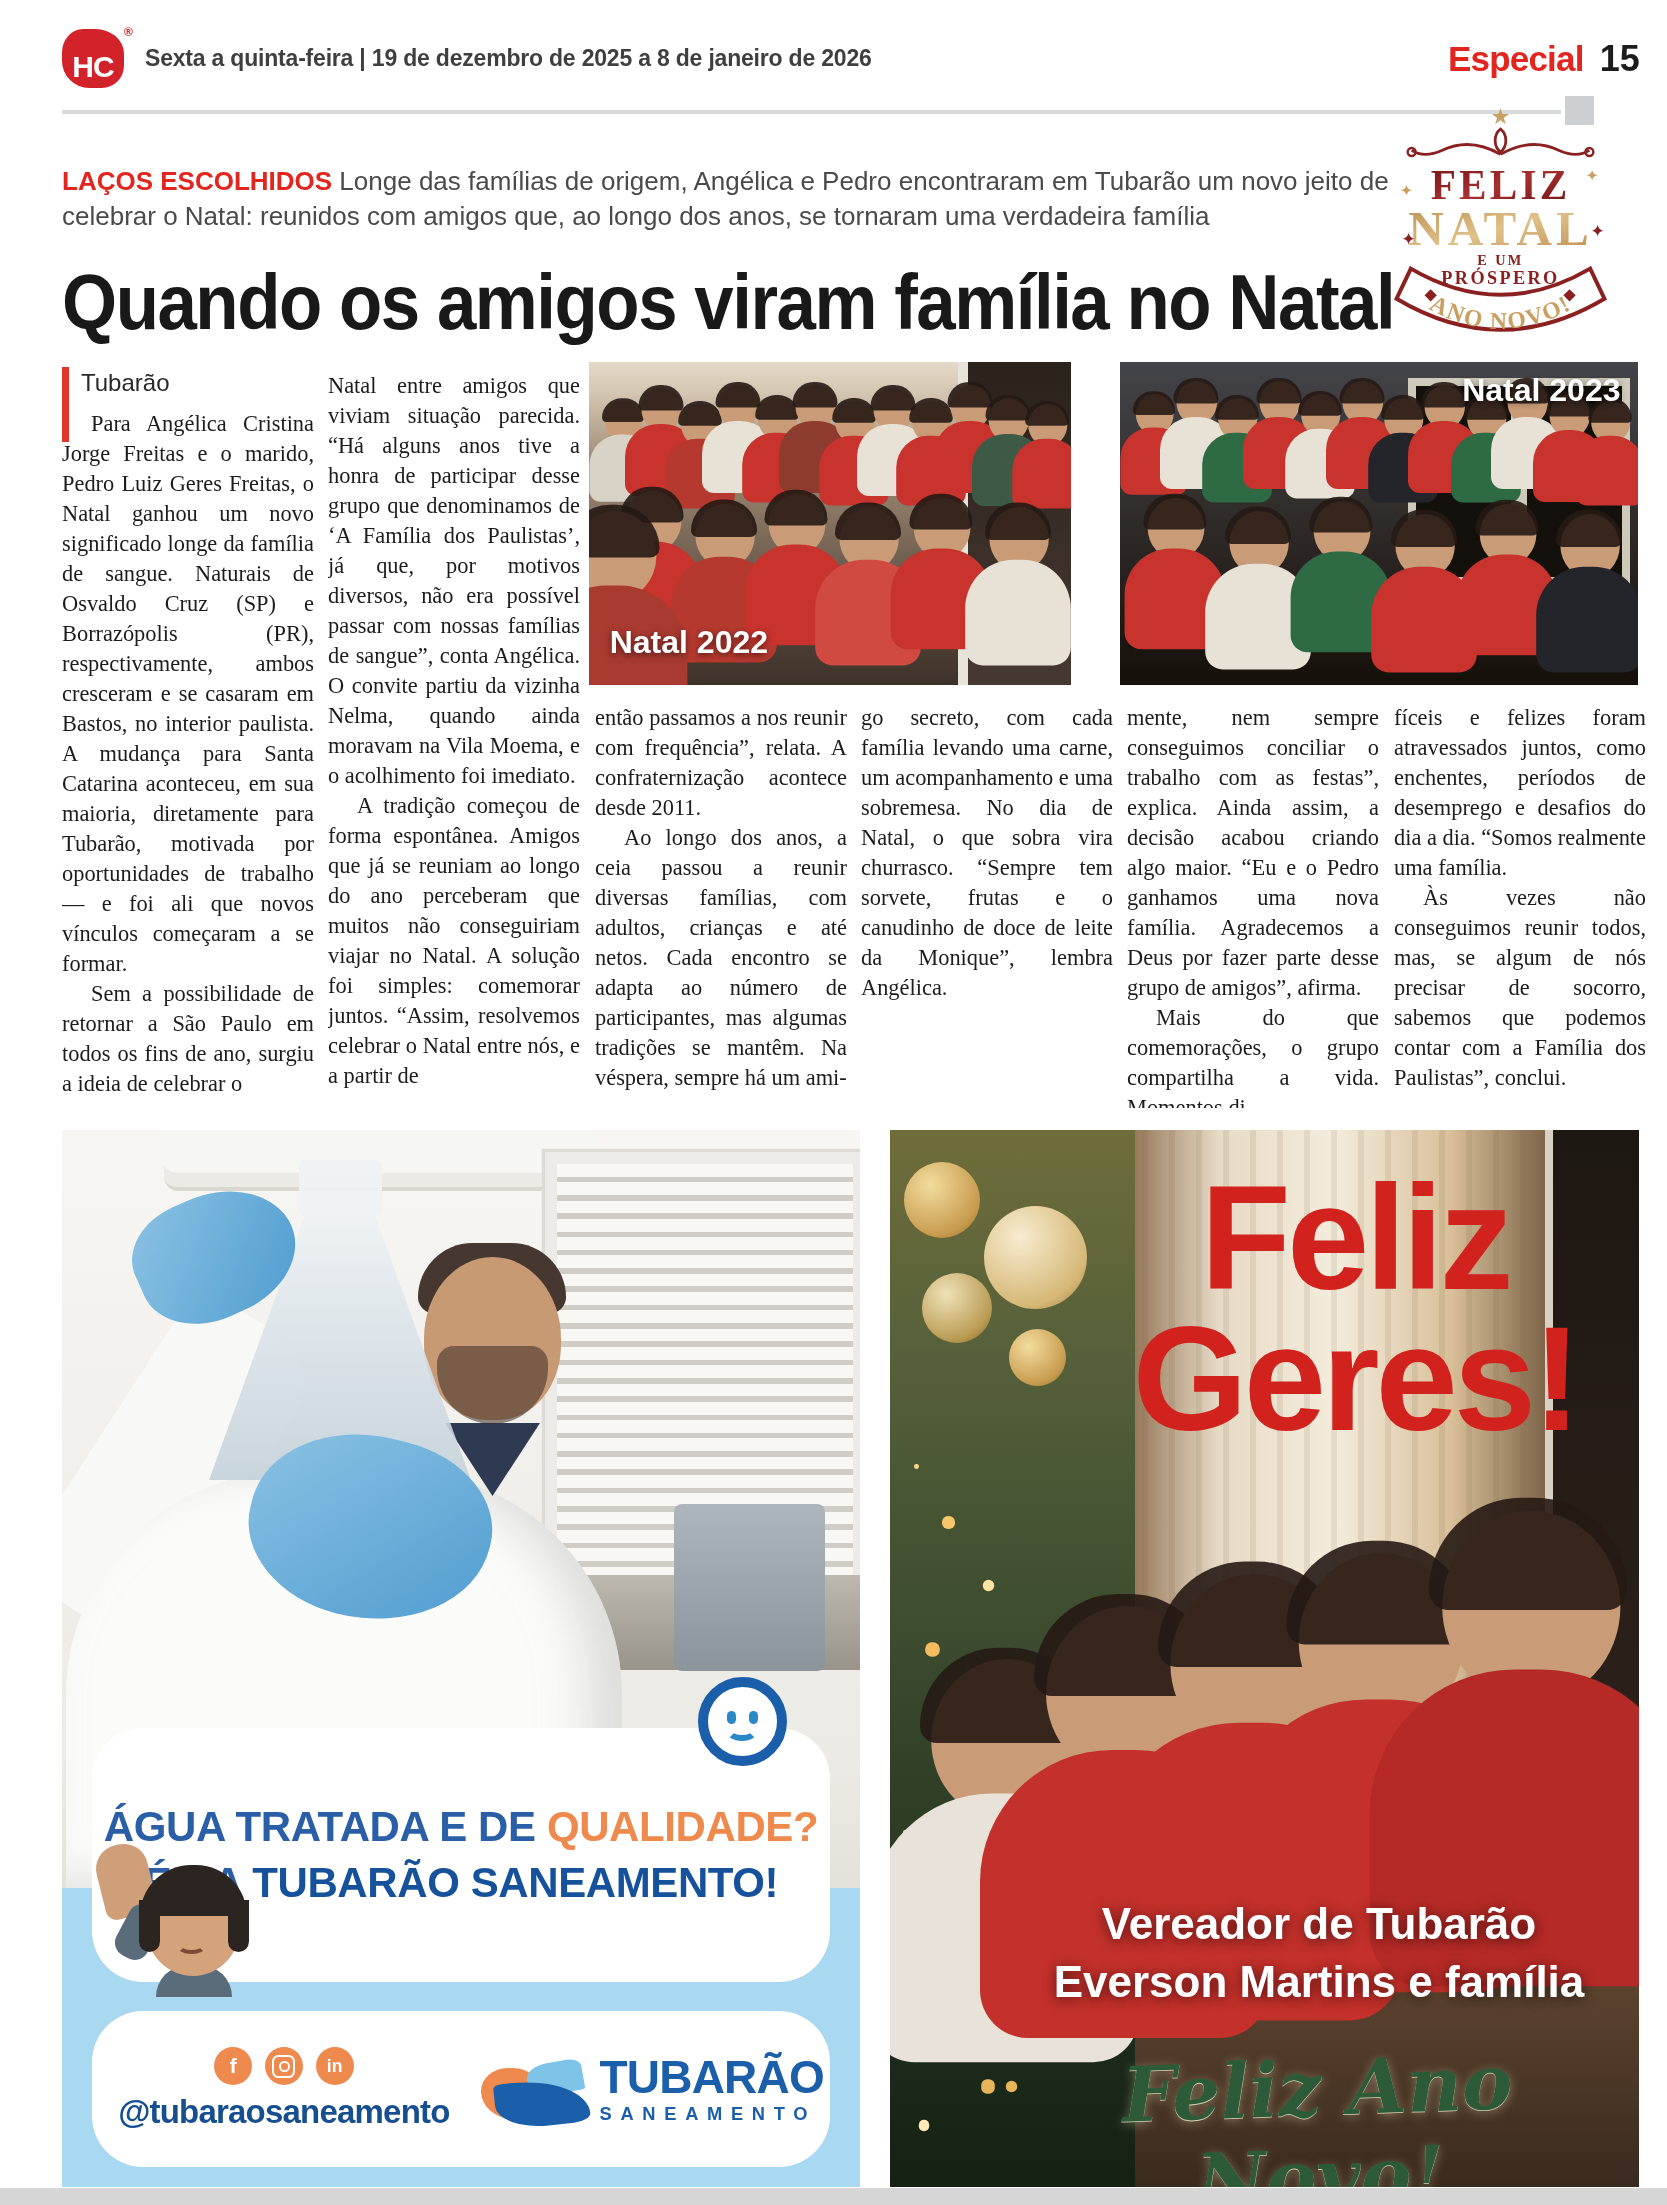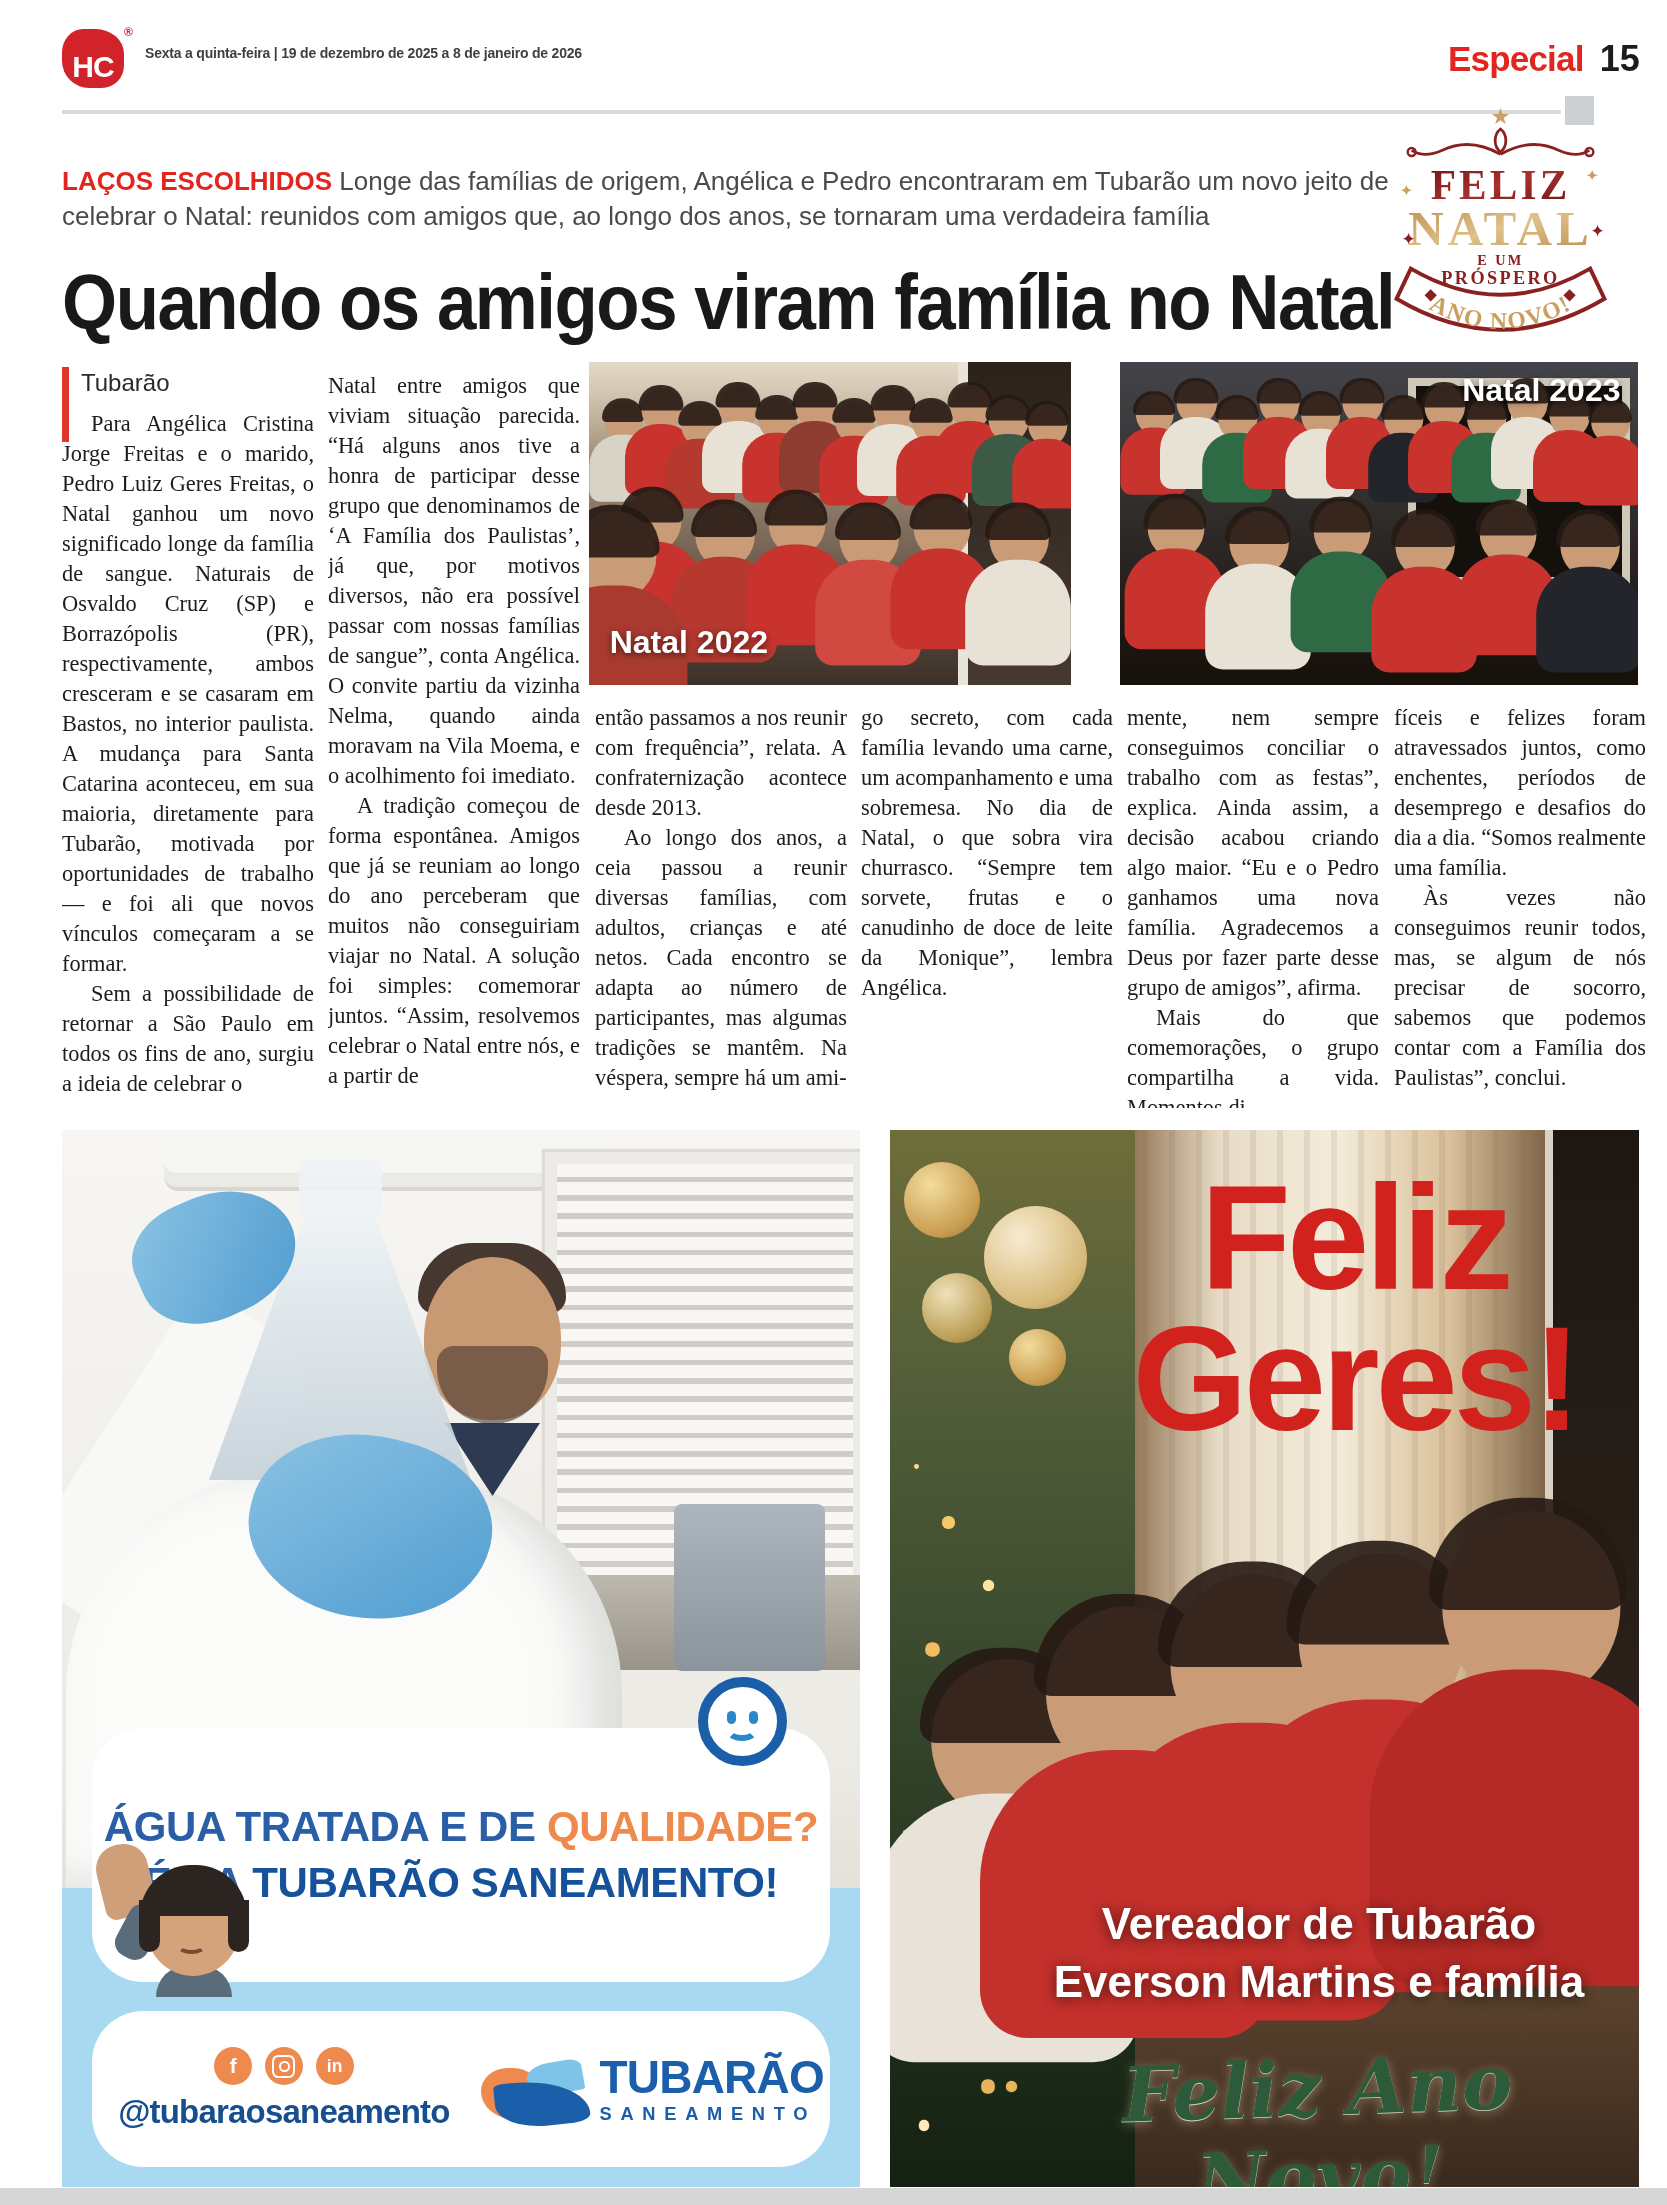--- a/index.html
+++ b/index.html
@@ -5,21 +5,21 @@
   html,body{margin:0;padding:0;background:#9a9a9a;}
   #page{position:relative;width:1668px;height:2205px;background:#ffffff;overflow:hidden;
         font-family:"Liberation Sans",sans-serif;color:#1d1d1d;}
   .abs{position:absolute;}
 
   
   .logo-blob{left:62px;top:29px;width:62px;height:59px;background:#d2232a;
              border-radius:34% 46% 36% 44%/40% 42% 38% 46%;display:flex;align-items:flex-end;justify-content:center;}
   .logo-text{color:#fff;font-weight:800;font-size:30px;line-height:1;padding-bottom:5.6px;letter-spacing:-0.8px;}
   .logo-reg{left:124px;top:25.4px;font-size:12px;color:#d2232a;font-weight:700;}
-  .edition-dates{left:145px;top:45px;font-size:14px;font-weight:700;color:#3f3f3f;letter-spacing:-0.2px;}
+  .edition-dates{left:145px;top:45px;font-size:23px;font-weight:700;color:#3f3f3f;letter-spacing:-0.2px;}
   .section-wrap{top:38px;left:1448px;display:flex;gap:16px;align-items:baseline;}
   .section-label{font-size:35px;font-weight:800;color:#e3251f;letter-spacing:-0.8px;}
   .page-number{font-size:36px;font-weight:800;color:#1c1c1c;}
   .header-rule{left:62px;top:110px;width:1499px;height:4px;background:#d9dadb;}
   .header-square{left:1565px;top:96px;width:29px;height:29px;background:#ccd0d3;}
 
   
   .lead{left:62px;top:164px;width:1344px;font-size:26px;line-height:1.34;color:#4a4a4a;font-weight:500;}
   .lead-tag{color:#e3251f;font-weight:800;}
   .headline{left:62px;top:258px;font-size:77px;font-weight:800;color:#191919;white-space:nowrap;
@@ -215,21 +215,21 @@
 
   <div class="col" id="col1">
     <p>Para Angélica Cristina Jorge Freitas e o marido, Pedro Luiz Geres Freitas, o Natal ganhou um novo significado longe da família de sangue. Naturais de Osvaldo Cruz (SP) e Borrazópolis (PR), respectivamente, ambos cresceram e se casaram em Bastos, no interior paulista. A mudança para Santa Catarina aconteceu, em sua maioria, diretamente para Tubarão, motivada por oportunidades de trabalho — e foi ali que novos vínculos começaram a se formar.</p>
     <p>Sem a possibilidade de retornar a São Paulo em todos os fins de ano, surgiu a ideia de celebrar o</p>
   </div>
   <div class="col" id="col2">
     <p class="cont">Natal entre amigos que viviam situação parecida. “Há alguns anos tive a honra de participar desse grupo que denominamos de ‘A Família dos Paulistas’, já que, por motivos diversos, não era possível passar com nossas famílias de sangue”, conta Angélica. O convite partiu da vizinha Nelma, quando ainda moravam na Vila Moema, e o acolhimento foi imediato.</p>
     <p>A tradição começou de forma espontânea. Amigos que já se reuniam ao longo do ano perceberam que muitos não conseguiriam viajar no Natal. A solução foi simples: comemorar juntos. “Assim, resolvemos celebrar o Natal entre nós, e a partir de</p>
   </div>
   <div class="col" id="col3">
-    <p class="cont">então passamos a nos reunir com frequência”, relata. A confraternização acontece desde 2013.</p>
+    <p class="cont">então passamos a nos reunir com frequência”, relata. A confraternização acontece desde 2011.</p>
     <p>Ao longo dos anos, a ceia passou a reunir diversas famílias, com adultos, crianças e até netos. Cada encontro se adapta ao número de participantes, mas algumas tradições se mantêm. Na véspera, sempre há um ami-</p>
   </div>
   <div class="col" id="col4">
     <p class="cont">go secreto, com cada família levando uma carne, um acompanhamento e uma sobremesa. No dia de Natal, o que sobra vira churrasco. “Sempre tem sorvete, frutas e o canudinho de doce de leite da Monique”, lembra Angélica.</p>
   </div>
   <div class="col" id="col6">
     <p class="cont">fíceis e felizes foram atravessados juntos, como enchentes, períodos de desemprego e desafios do dia a dia. “Somos realmente uma família.</p>
     <p>Às vezes não conseguimos reunir todos, mas, se algum de nós precisar de socorro, sabemos que podemos contar com a Família dos Paulistas”, conclui.</p>
   </div>
   <div class="col" id="col5">

